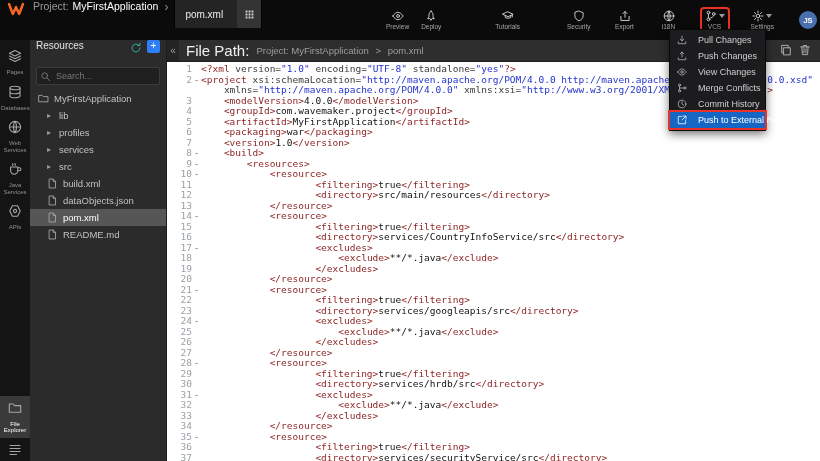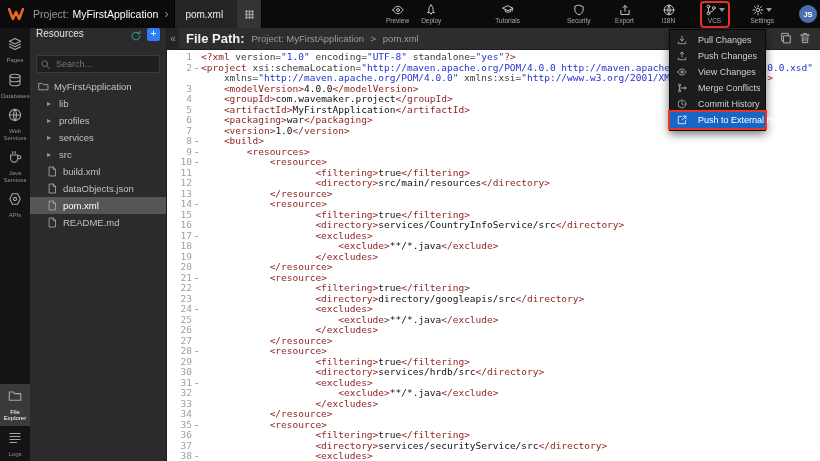--- a/index.html
+++ b/index.html
@@ -1,20 +1,20 @@
 <!DOCTYPE html>
 <html><head>
 <meta charset="utf-8">
 <style>
   *{margin:0;padding:0;box-sizing:border-box}
   html,body{width:820px;height:461px;overflow:hidden;font-family:"Liberation Sans",sans-serif;background:#000}
   .screen{position:relative;width:820px;height:461px;background:#2b2b2b;overflow:hidden}
 
   
-  .topbar{position:relative;height:28px;background:#0b0b0b;display:flex;align-items:center;color:#ccc}
+  .topbar{position:relative;height:40px;background:#0b0b0b;display:flex;align-items:flex-start;color:#ccc}
   .logo{width:18px;height:18px;margin:0 8px 0 7px;display:flex;align-items:center;justify-content:center;cursor:pointer}
   .logo svg{width:18px;height:18px}
   .proj{display:flex;gap:4px;align-items:center;white-space:nowrap;font-size:10.5px}
   .proj-label{color:#9a9a9a}
   .proj-name{color:#fff}
   .crumb-chev{color:#8a8a8a;font-size:12px;margin:0 6px}
   .tab{height:28px;background:#242424;display:flex;align-items:center;padding-left:10px;cursor:pointer;border-left:1px solid #000;border-right:1px solid #000}
   .tab-lbl{font-size:10px;color:#ececec;margin-right:14px;white-space:nowrap}
   .tab-grid{width:24px;height:28px;background:#343434;display:flex;align-items:center;justify-content:center;color:#cfcfcf}
   .tab-grid svg{width:11px;height:11px}
@@ -60,21 +60,21 @@
   .tree-row.child{padding-left:17px}
   .tree-row.sel{background:#565656;color:#fff}
   .tree-row svg{width:11px;height:11px}
   .tree-row .ic{color:#a8a8a8;display:flex}
   .caret{color:#9a9a9a;font-size:8px;width:7px}
 
   
   .main{flex:1;display:flex;flex-direction:column;min-width:0;background:#fff}
   .pathbar{height:22px;background:#2e2e2e;display:flex;align-items:center;gap:7px;padding-right:9px;border-bottom:1px solid #1f1f1f}
   .collapse{width:12px;height:100%;background:#242424;color:#9a9a9a;display:flex;align-items:center;justify-content:center;font-size:10px;cursor:pointer}
-  .fp-label{font-size:13px;color:#f0f0f0;font-weight:bold;white-space:nowrap}
+  .fp-label{font-size:15px;color:#f0f0f0;font-weight:normal;white-space:nowrap}
   .fp-path{font-size:9.5px;color:#9d9d9d;flex:1;white-space:nowrap;overflow:hidden}
   .fp-path span{margin-right:4px}
   .pb-btn{color:#b3b3b3;display:flex;cursor:pointer}
   .pb-btn svg{width:12px;height:12px}
 
   
   .editor{flex:1;background:#fff;overflow:hidden;font-family:"DejaVu Sans Mono",monospace;font-size:9.5px;line-height:10.5px;padding-top:2px;cursor:text}
   .cl{display:flex}
   .gut{flex:0 0 34px;display:flex;justify-content:flex-end;user-select:none}
   .ln{min-width:20px;text-align:right;color:#9aa0a6}
@@ -521,21 +521,21 @@
               <span class="ln">22</span>
               <span class="fd"></span>
             </div>
             <div class="codeln"><span class="tx">                    </span><span class="tg">&lt;filtering</span><span class="tg">&gt;</span><span class="tx">true</span><span class="tg">&lt;/filtering</span><span class="tg">&gt;</span></div>
           </div>
           <div class="cl">
             <div class="gut">
               <span class="ln">23</span>
               <span class="fd"></span>
             </div>
-            <div class="codeln"><span class="tx">                    </span><span class="tg">&lt;directory</span><span class="tg">&gt;</span><span class="tx">directory/googleapis/src</span><span class="tg">&lt;/directory</span><span class="tg">&gt;</span></div>
+            <div class="codeln"><span class="tx">                    </span><span class="tg">&lt;directory</span><span class="tg">&gt;</span><span class="tx">services/googleapis/src</span><span class="tg">&lt;/directory</span><span class="tg">&gt;</span></div>
           </div>
           <div class="cl">
             <div class="gut">
               <span class="ln">24</span>
               <span class="fd">-</span>
             </div>
             <div class="codeln"><span class="tx">                    </span><span class="tg">&lt;excludes</span><span class="tg">&gt;</span></div>
           </div>
           <div class="cl">
             <div class="gut">

